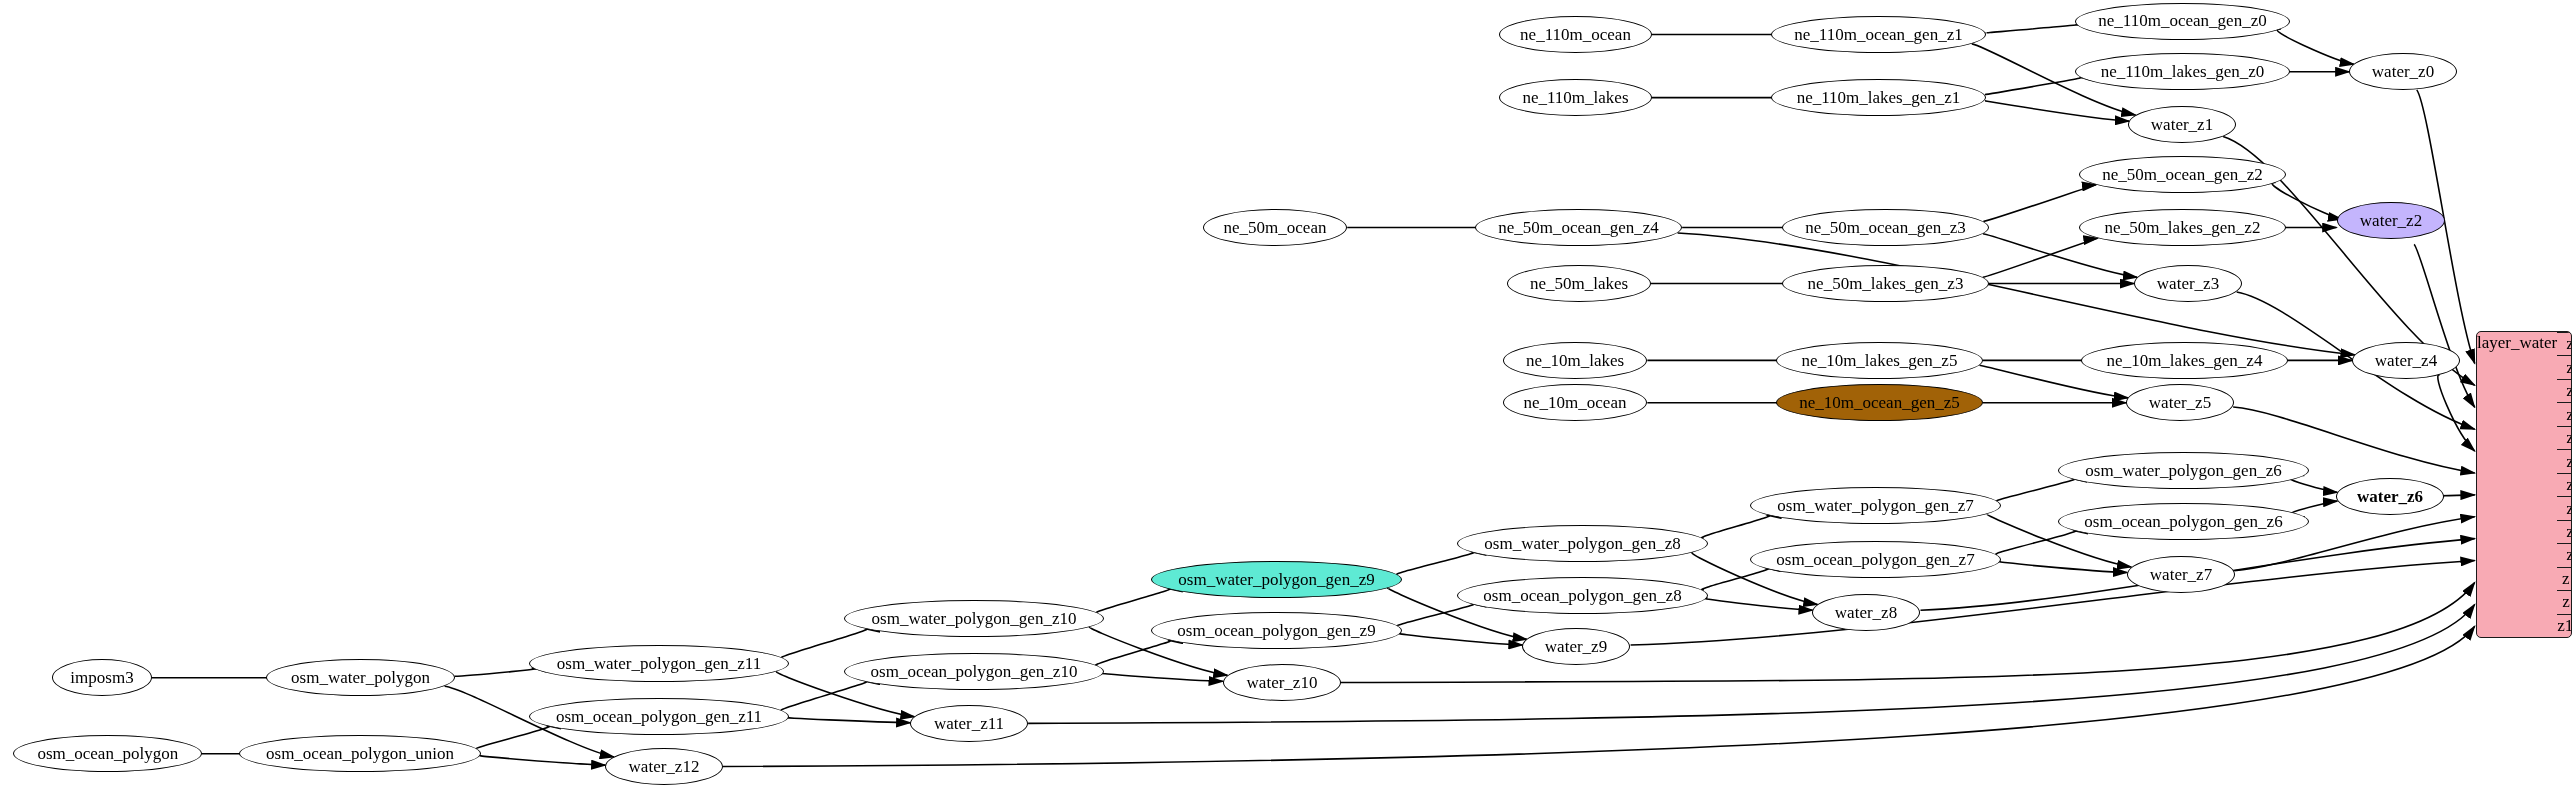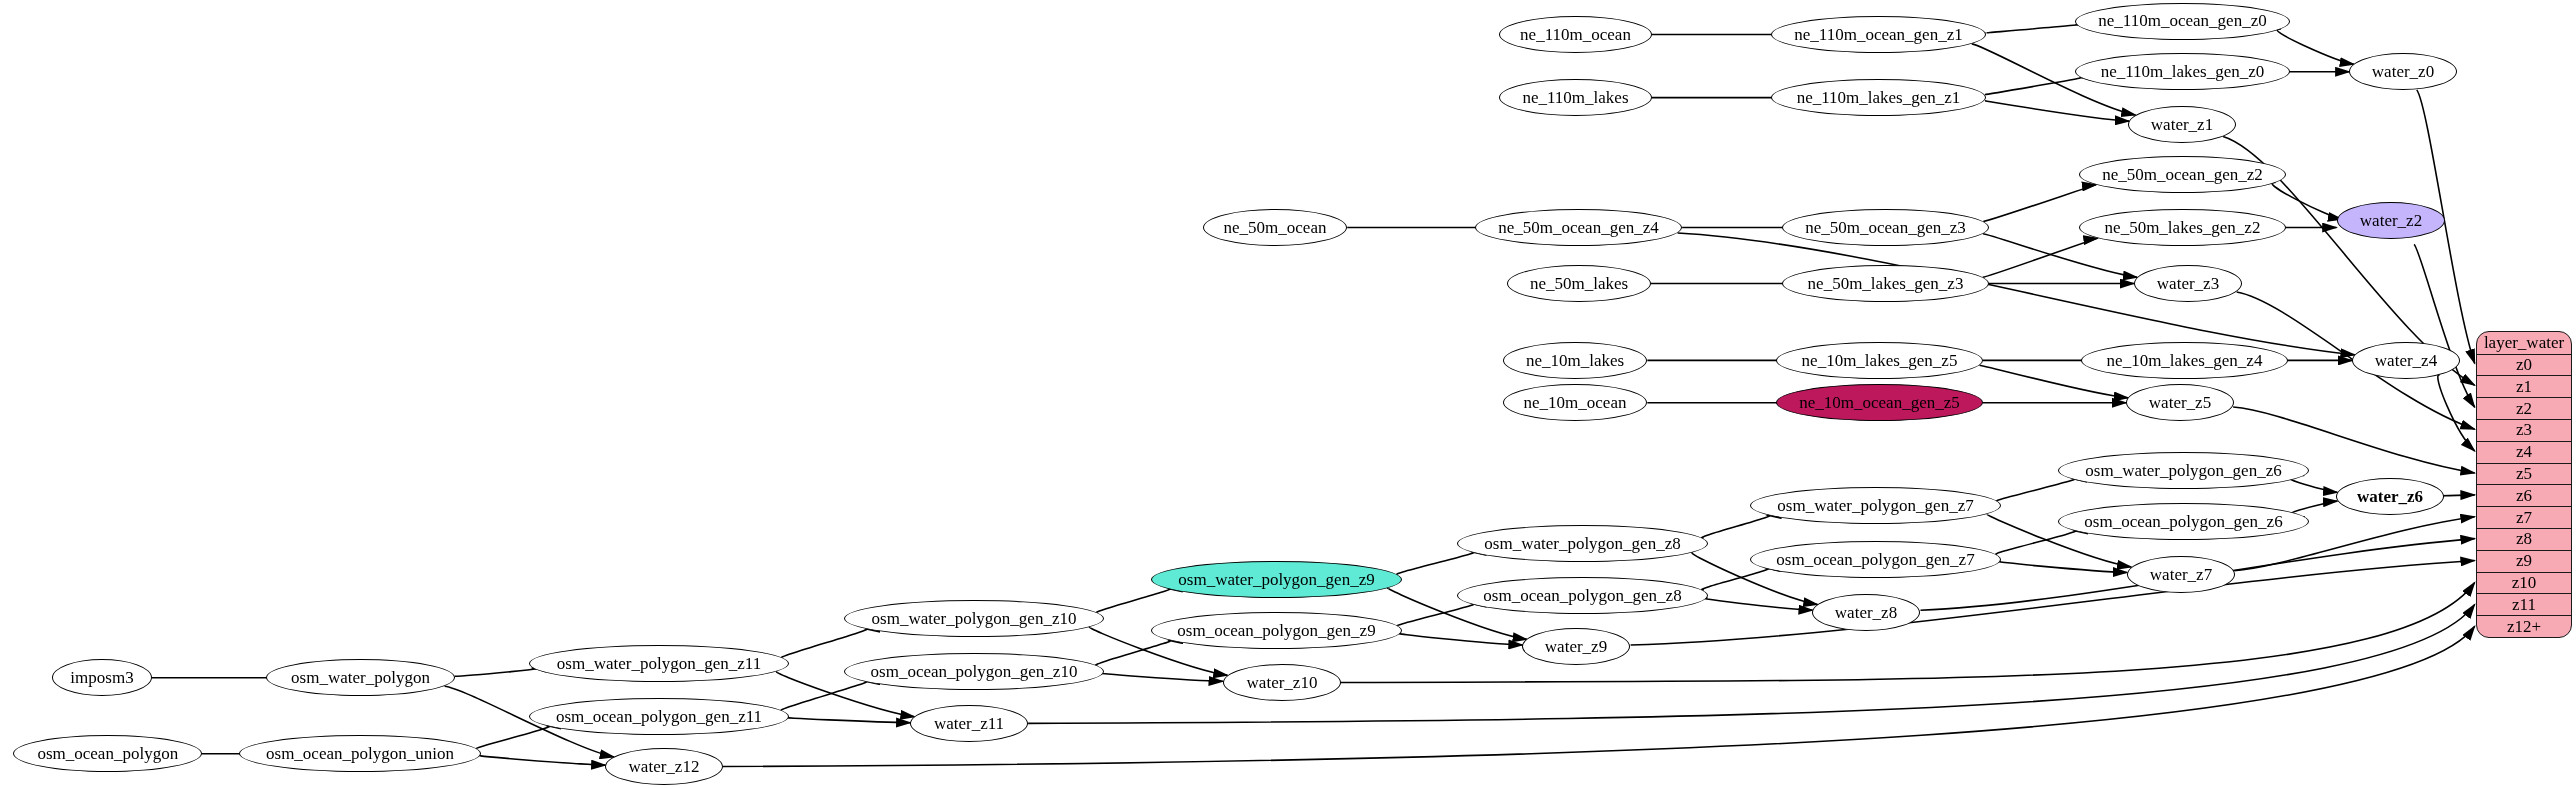--- a/index.html
+++ b/index.html
@@ -19,25 +19,25 @@
     background:#ffffff;
     display:flex;align-items:center;justify-content:center;
     font-size:17px;color:#000000;
     white-space:nowrap;
     z-index:2;
   }
   #layer-table{
     position:absolute;
     box-sizing:border-box;
     border:1.4px solid #1a1a1a;
-    border-radius:13px;
+    border-radius:5px;
     overflow:hidden;
     background:#f8aab4;
     z-index:3;
-    display:flex;flex-direction:column;
+    display:flex;
   }
   .t-header{
     box-sizing:border-box;
     display:flex;align-items:center;justify-content:center;
     font-size:17px;color:#000000;
   }
   .t-row{
     box-sizing:border-box;
     border-top:1.4px solid #1a1a1a;
     display:flex;align-items:center;justify-content:center;
@@ -140,21 +140,21 @@
       <div class="gv-node" style="left: 1507px; top: 265px; width: 144px; height: 37px; background: rgb(255, 255, 255); border-color: rgb(0, 0, 0);">ne_50m_lakes</div>
       <div class="gv-node" style="left: 1782px; top: 265px; width: 207px; height: 37px; background: rgb(255, 255, 255); border-color: rgb(0, 0, 0);">ne_50m_lakes_gen_z3</div>
       <div class="gv-node" style="left: 2079px; top: 209px; width: 207px; height: 37px; background: rgb(255, 255, 255); border-color: rgb(0, 0, 0);">ne_50m_lakes_gen_z2</div>
       <div class="gv-node" style="left: 2337px; top: 202px; width: 108px; height: 37px; background: #c4b5fd; border-color: rgb(0, 0, 0);">water_z2</div>
       <div class="gv-node" style="left: 2134px; top: 265px; width: 108px; height: 37px; background: rgb(255, 255, 255); border-color: rgb(0, 0, 0);">water_z3</div>
       <div class="gv-node" style="left: 1503px; top: 342px; width: 144px; height: 37px; background: rgb(255, 255, 255); border-color: rgb(0, 0, 0);">ne_10m_lakes</div>
       <div class="gv-node" style="left: 1776px; top: 342px; width: 207px; height: 37px; background: rgb(255, 255, 255); border-color: rgb(0, 0, 0);">ne_10m_lakes_gen_z5</div>
       <div class="gv-node" style="left: 2081px; top: 342px; width: 207px; height: 37px; background: rgb(255, 255, 255); border-color: rgb(0, 0, 0);">ne_10m_lakes_gen_z4</div>
       <div class="gv-node" style="left: 2352px; top: 342px; width: 108px; height: 37px; background: rgb(255, 255, 255); border-color: rgb(0, 0, 0);">water_z4</div>
       <div class="gv-node" style="left: 1503px; top: 384px; width: 144px; height: 37px; background: rgb(255, 255, 255); border-color: rgb(0, 0, 0);">ne_10m_ocean</div>
-      <div class="gv-node" style="left: 1776px; top: 384px; width: 207px; height: 37px; background: #be185d; border-color: rgb(0, 0, 0);">ne_10m_ocean_gen_z5</div>
+      <div class="gv-node" style="left: 1776px; top: 384px; width: 207px; height: 37px; background: #a16207; border-color: rgb(0, 0, 0);">ne_10m_ocean_gen_z5</div>
       <div class="gv-node" style="left: 2126px; top: 384px; width: 108px; height: 37px; background: rgb(255, 255, 255); border-color: rgb(0, 0, 0);">water_z5</div>
       <div class="gv-node" style="left: 2058px; top: 452px; width: 251px; height: 37px; background: rgb(255, 255, 255); border-color: rgb(0, 0, 0);">osm_water_polygon_gen_z6</div>
       <div class="gv-node" style="left: 2336px; top: 478px; width: 108px; height: 37px; background: rgb(255, 255, 255); border-color: rgb(0, 0, 0); font-weight: bold;">water_z6</div>
       <div class="gv-node" style="left: 1750px; top: 487px; width: 251px; height: 37px; background: rgb(255, 255, 255); border-color: rgb(0, 0, 0);">osm_water_polygon_gen_z7</div>
       <div class="gv-node" style="left: 2058px; top: 503px; width: 251px; height: 37px; background: rgb(255, 255, 255); border-color: rgb(0, 0, 0);">osm_ocean_polygon_gen_z6</div>
       <div class="gv-node" style="left: 1750px; top: 541px; width: 251px; height: 37px; background: rgb(255, 255, 255); border-color: rgb(0, 0, 0);">osm_ocean_polygon_gen_z7</div>
       <div class="gv-node" style="left: 2127px; top: 556px; width: 108px; height: 37px; background: rgb(255, 255, 255); border-color: rgb(0, 0, 0);">water_z7</div>
       <div class="gv-node" style="left: 1457px; top: 525px; width: 251px; height: 37px; background: rgb(255, 255, 255); border-color: rgb(0, 0, 0);">osm_water_polygon_gen_z8</div>
       <div class="gv-node" style="left: 1457px; top: 577px; width: 251px; height: 37px; background: rgb(255, 255, 255); border-color: rgb(0, 0, 0);">osm_ocean_polygon_gen_z8</div>
       <div class="gv-node" style="left: 1812px; top: 594px; width: 108px; height: 37px; background: rgb(255, 255, 255); border-color: rgb(0, 0, 0);">water_z8</div>

